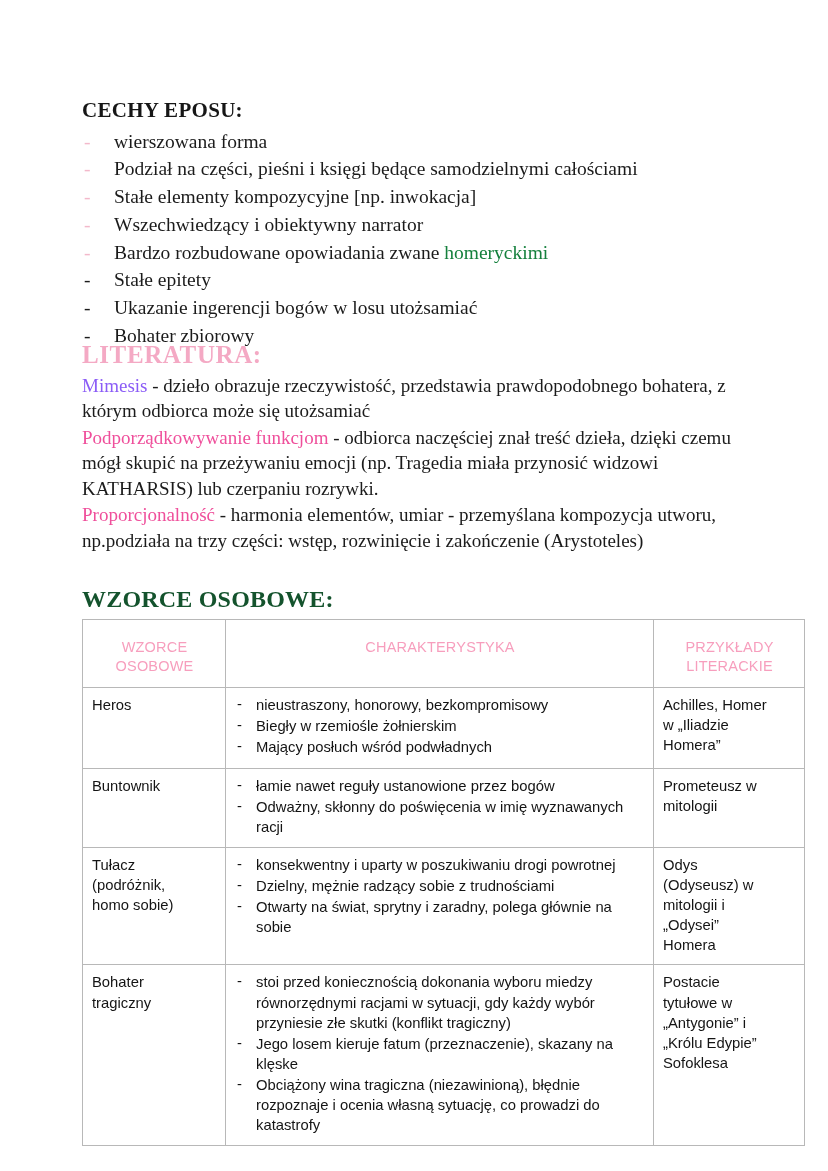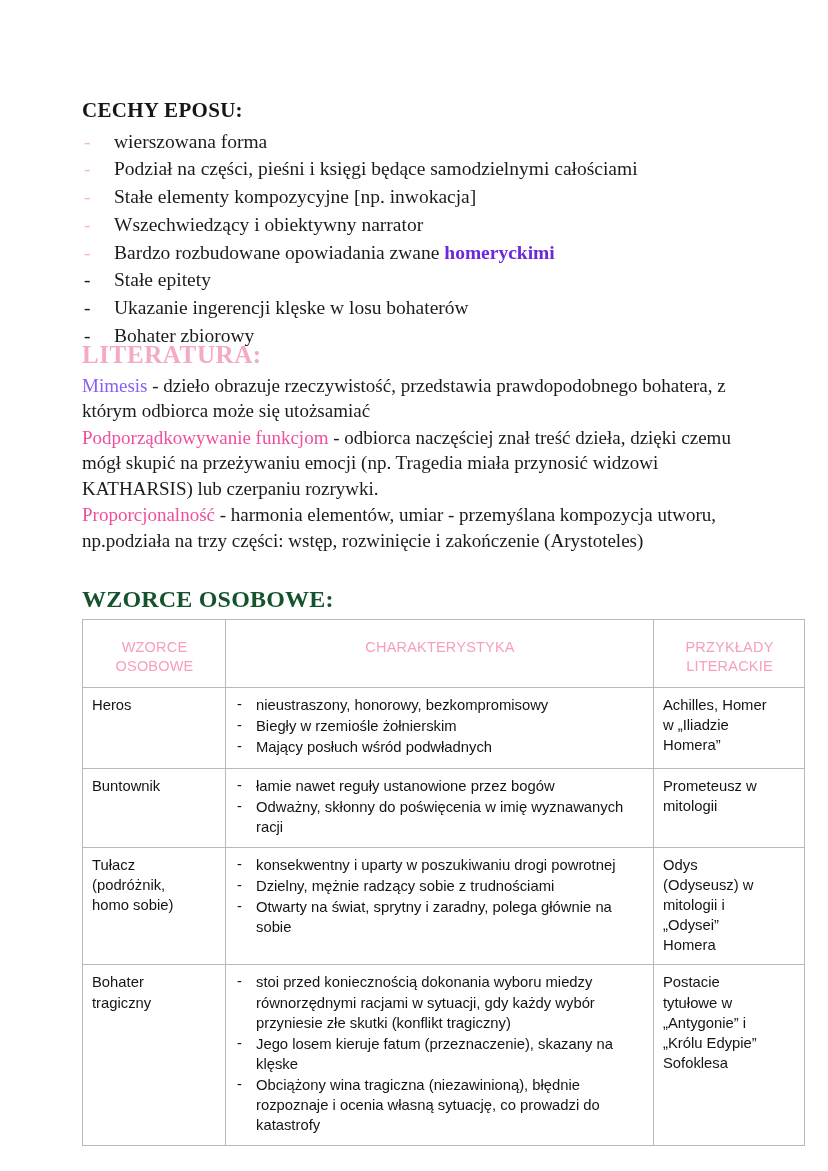--- a/index.html
+++ b/index.html
@@ -55,21 +55,21 @@
     white-space: nowrap;
   }
   ul.dashlist > li > .dash {
     position: absolute;
     left: 2px;
     top: 0;
     font-family: "Liberation Serif", serif;
   }
   .dash.pink { color: #f3b9cb; }
   .dash.dark { color: #1b1b1b; }
-  .hl-soft { color: #6d28d9; font-weight: bold; }
+  .hl-soft { color: #15803d; }
 
   
   .sec-lit {
     position: absolute;
     left: 82px;
     top: 340px;
     width: 690px;
   }
   .h-lit {
     font-family: "Liberation Serif", serif;
@@ -163,21 +163,21 @@
 
   <section class="sec-cechy">
     <h2 class="h-serif-black">CECHY EPOSU:</h2>
     <ul class="dashlist" id="cechy-list">
         <li><span class="dash pink">-</span><span>wierszowana forma</span></li>
         <li><span class="dash pink">-</span><span>Podział na części, pieśni i księgi będące samodzielnymi całościami</span></li>
         <li><span class="dash pink">-</span><span>Stałe elementy kompozycyjne [np. inwokacja]</span></li>
         <li><span class="dash pink">-</span><span>Wszechwiedzący i obiektywny narrator</span></li>
         <li><span class="dash pink">-</span><span>Bardzo rozbudowane opowiadania zwane </span><span class="hl-soft">homeryckimi</span></li>
         <li><span class="dash dark">-</span><span>Stałe epitety</span></li>
-        <li><span class="dash dark">-</span><span>Ukazanie ingerencji klęske w losu bohaterów</span></li>
+        <li><span class="dash dark">-</span><span>Ukazanie ingerencji bogów w losu utożsamiać</span></li>
         <li><span class="dash dark">-</span><span>Bohater zbiorowy</span></li>
       </ul>
   </section>
 
   <section class="sec-lit">
     <h2 class="h-lit">LITERATURA:</h2>
     <div id="lit-entries">
         <p class="lit-p"><span class="term-mid">Mimesis</span><span> - dzieło obrazuje rzeczywistość, przedstawia prawdopodobnego bohatera, z którym odbiorca może się utożsamiać</span></p>
         <p class="lit-p"><span class="term-deep">Podporządkowywanie funkcjom</span><span> - odbiorca naczęściej znał treść dzieła, dzięki czemu mógł skupić na przeżywaniu emocji (np. Tragedia miała przynosić widzowi KATHARSIS) lub czerpaniu rozrywki.</span></p>
         <p class="lit-p"><span class="term-deep">Proporcjonalność</span><span> - harmonia elementów, umiar - przemyślana kompozycja utworu, np.podziała na trzy części: wstęp, rozwinięcie i zakończenie (Arystoteles)</span></p>

